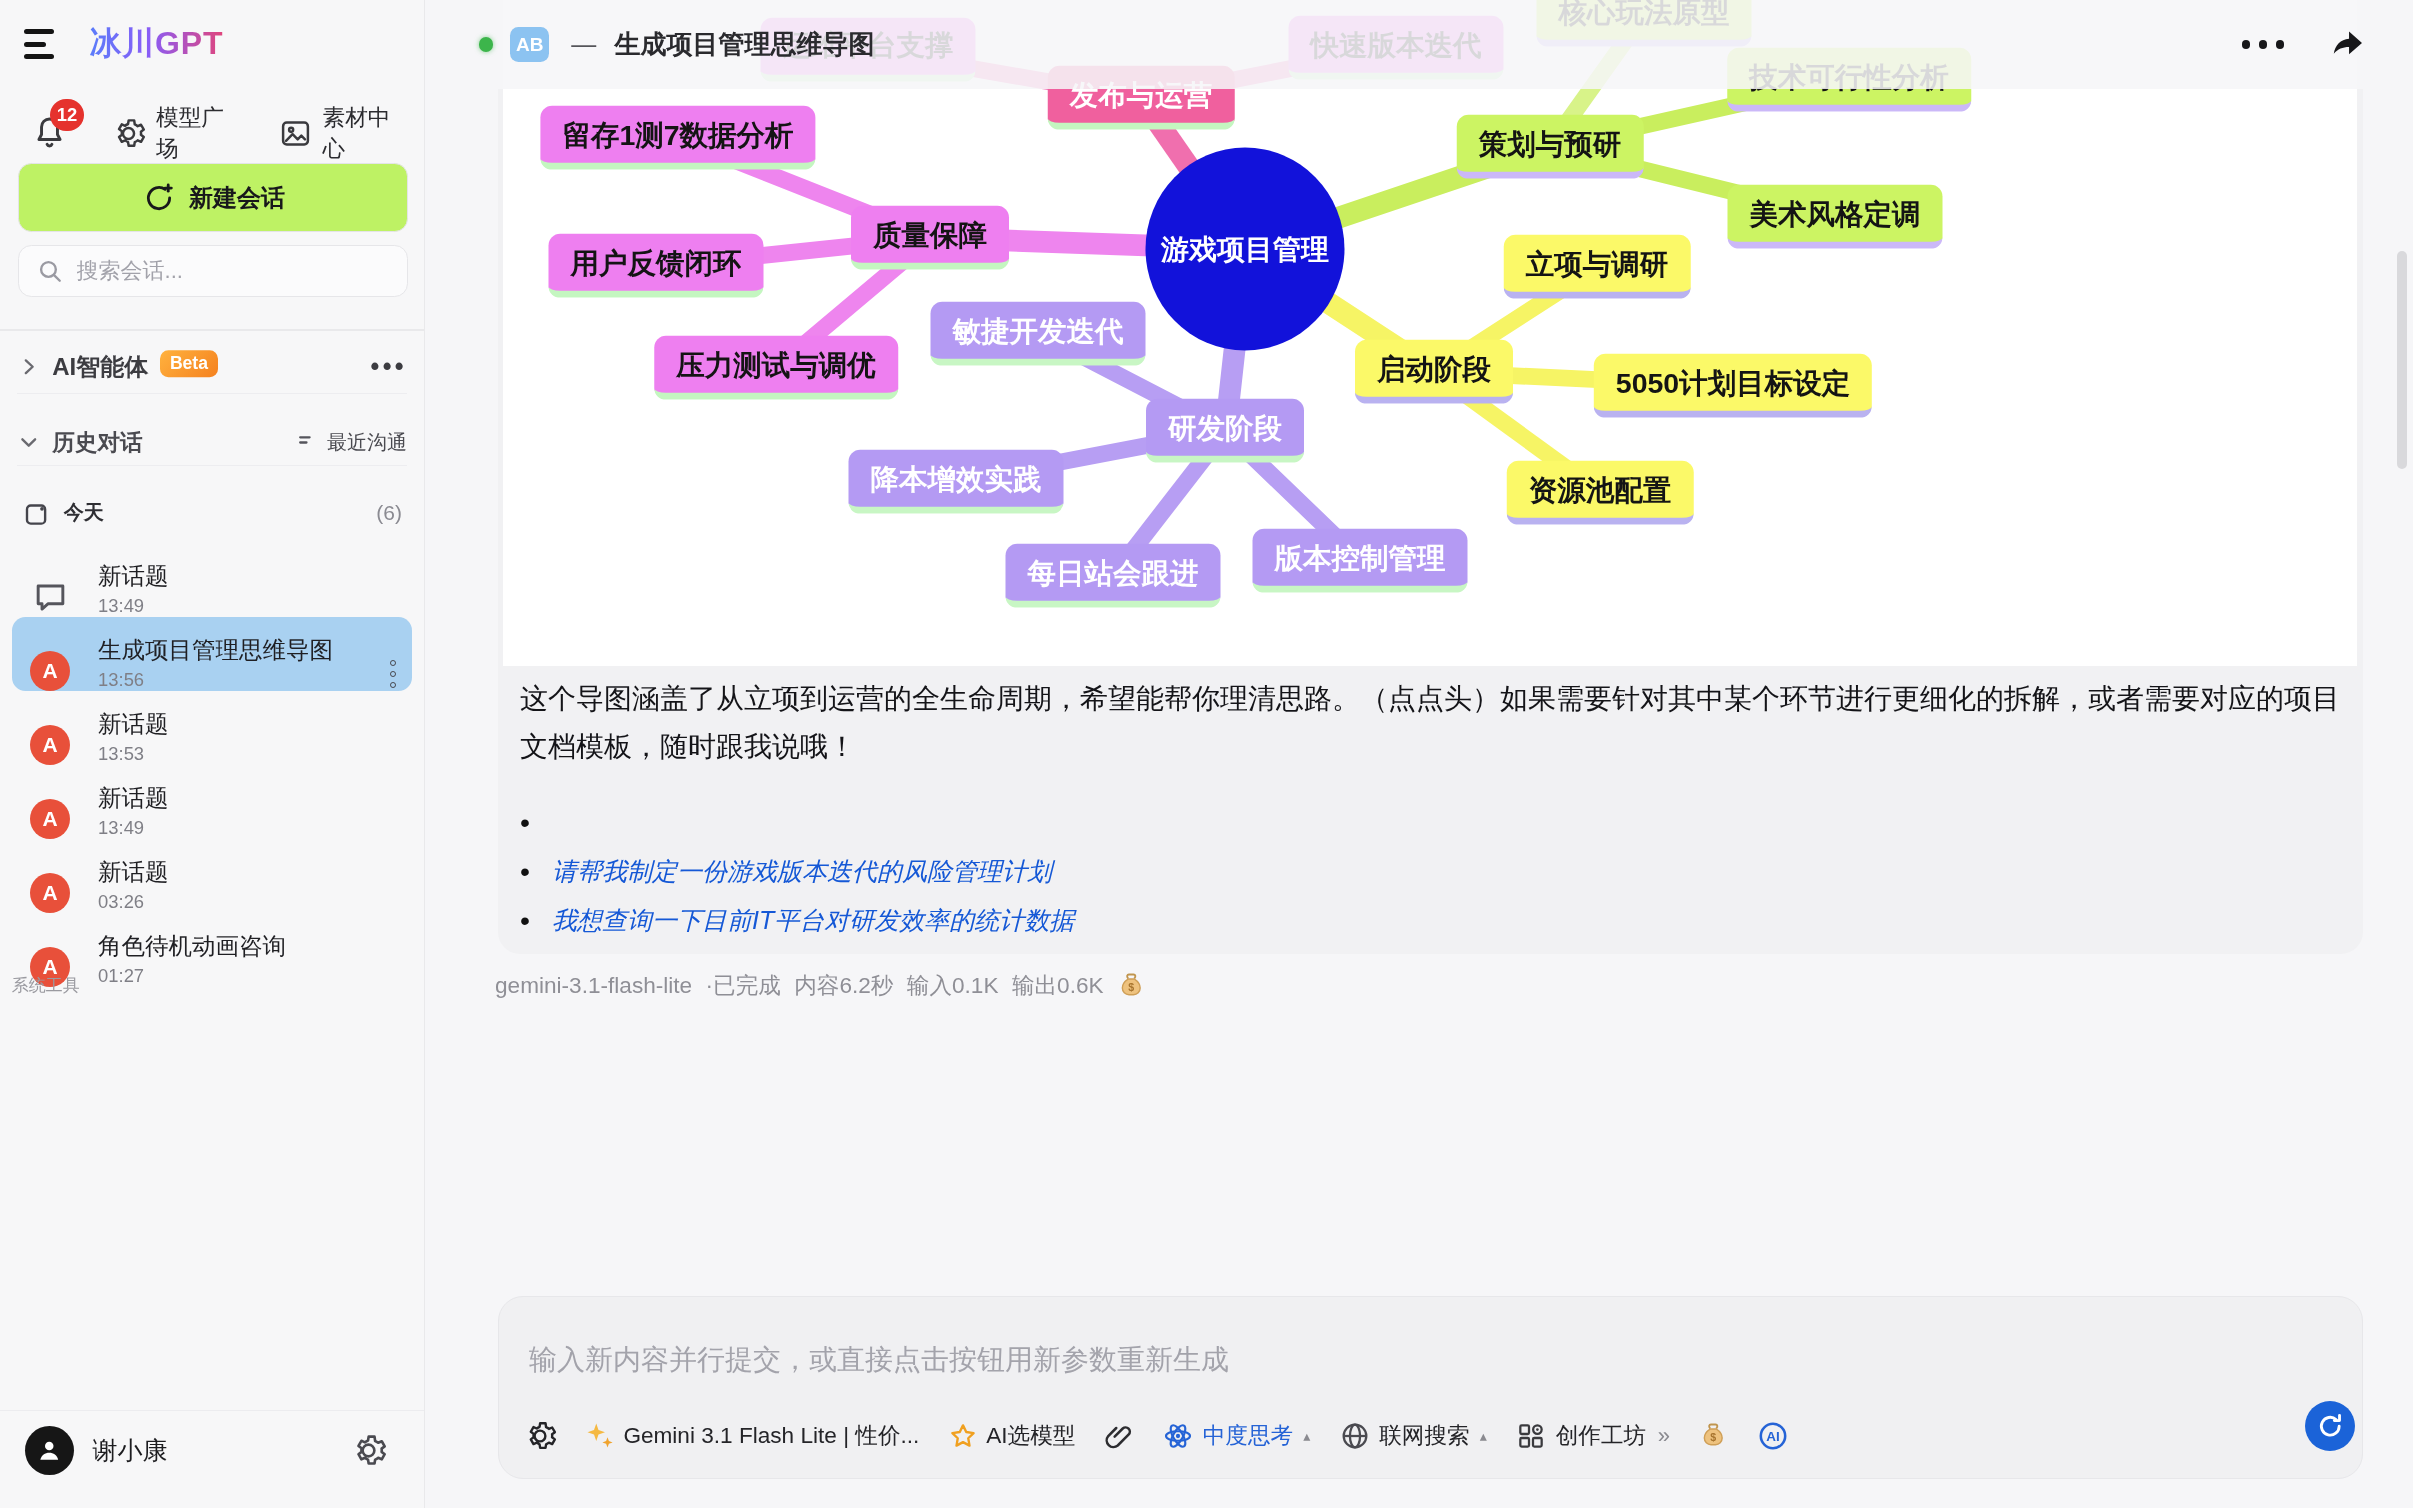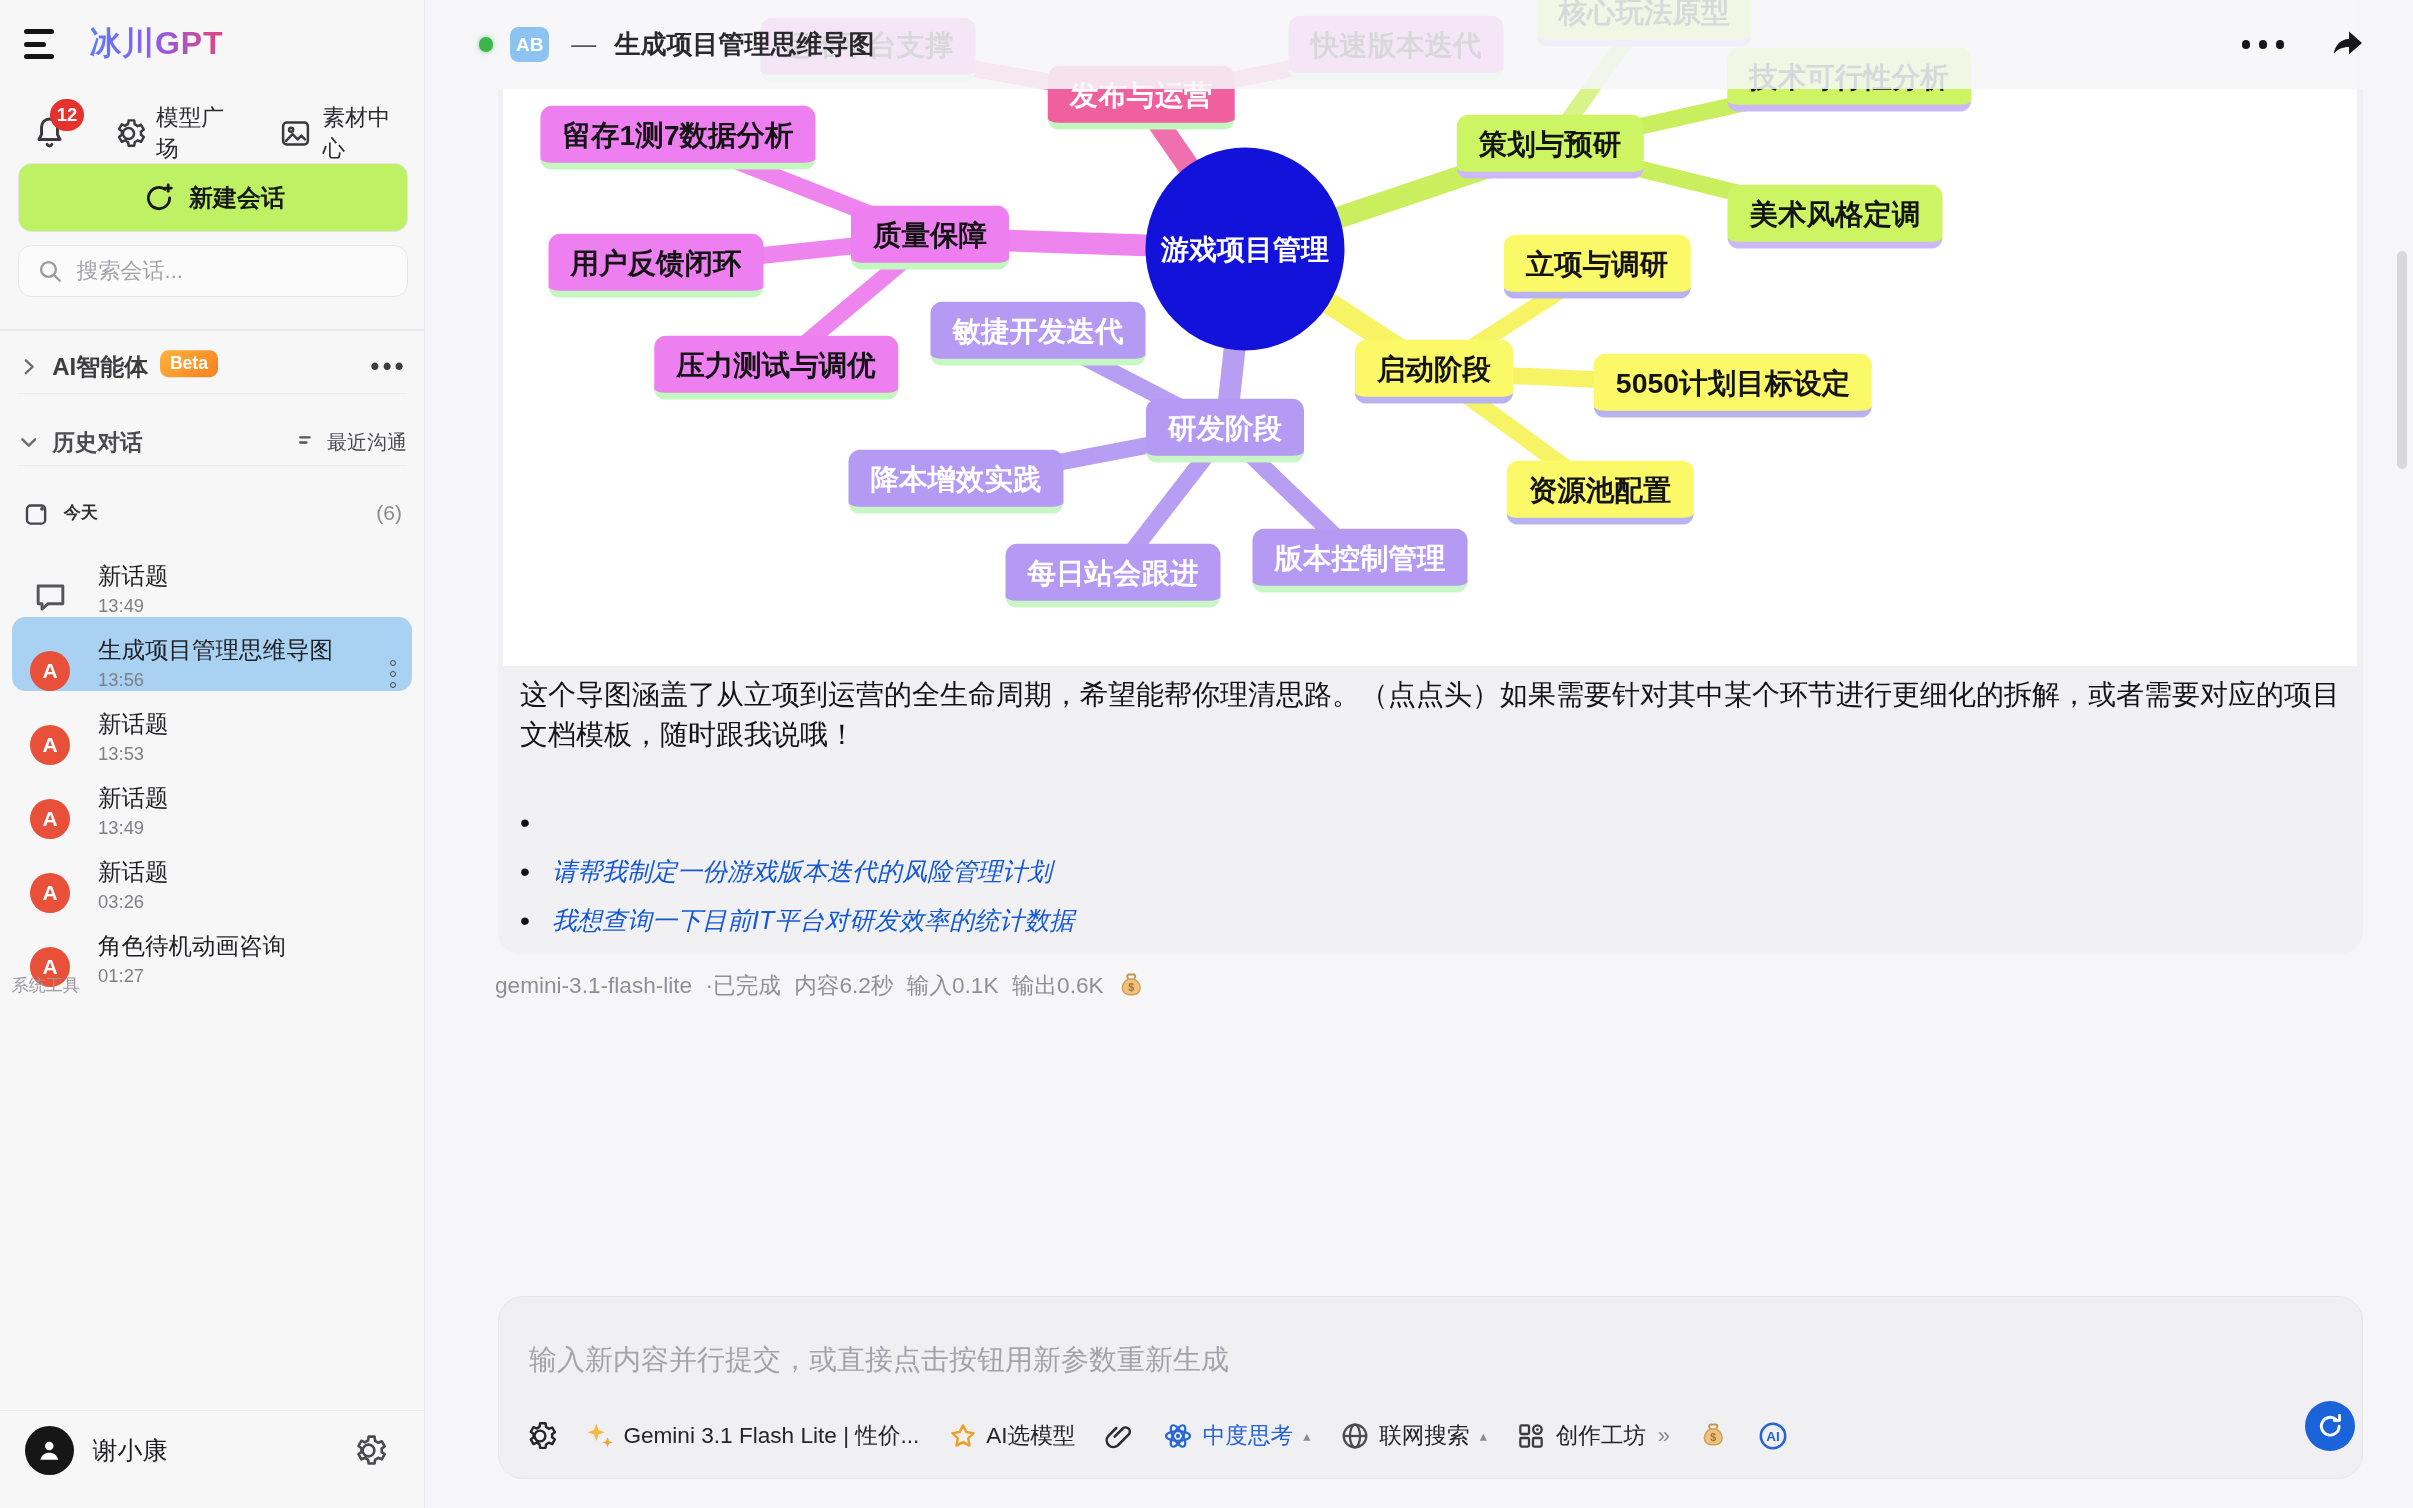--- a/index.html
+++ b/index.html
@@ -29,21 +29,21 @@
   .searchbox input::placeholder { color:#a2a2aa; }
   .sb-divider { position:absolute; top:329px; left:0; width:100%; height:1.7px; background:#e9e9eb; }
   .row-agents { position:absolute; top:345px; left:17px; right:17px; height:49px; display:flex; align-items:center; gap:11.7px; cursor:pointer; border-bottom:1.7px solid #ededf0; padding-bottom:5px; }
   .row-agents .lbl { font-size:24px; font-weight:700; color:#3c3c41; }
   .beta-badge { background:linear-gradient(135deg,#ffb23e,#f5811f); color:#fff; font-size:17.6px; font-weight:700; padding:3.4px 10px; border-radius:8.4px; transform:translateY(-6.7px);margin-top:8px; }
   .row-agents .kebab-h { margin-left:auto; color:#3c3c41; letter-spacing:3.4px; font-size:25px; font-weight:700; }
   .row-history { position:absolute; top:419px; left:17px; right:17px; height:47px; display:flex; align-items:center; gap:11.7px; color:#55555c; cursor:pointer; border-bottom:1.7px solid #ededf0; }
   .row-history .lbl { font-size:22.6px; font-weight:600; color:#4a4a50; }
   .row-history .sortwrap { margin-left:auto; display:flex; align-items:center; gap:6.7px; font-size:20px; color:#4a4a50; }
   .row-today { position:absolute; top:494px; left:22px; right:22px; height:37px; display:flex; align-items:center; gap:11.7px; color:#2e2e33; }
-  .row-today .lbl { font-size:17px; font-weight:600; }
+  .row-today .lbl { font-size:20px; font-weight:600; }
   .row-today .count { margin-left:auto; font-size:21px; color:#8b8b92; }
   .chat-list { position:absolute; top:543px; left:11.7px; right:11.7px; }
   .chat-item { position:relative; display:flex; align-items:flex-end; gap:28px; height:74px; padding:0 13.4px 0 18.4px; border-radius:13.4px; cursor:pointer; }
   .chat-item.selected { background:#a9d1f1; }
   .chat-ico { width:40px; height:40px; flex:0 0 auto; display:flex; align-items:center; justify-content:center; color:#55555c; }
   .avatar-a { width:40px; height:40px; border-radius:50%; background:#e8503a; color:#fff; font-size:21px; font-weight:700; display:flex; align-items:center; justify-content:center; }
   .chat-texts { min-width:0; }
   .chat-title { font-size:23.5px; color:#1f1f23; white-space:nowrap; overflow:hidden; text-overflow:ellipsis; max-width:277px; }
   .chat-time { font-size:18.4px; color:#7f7f86; margin-top:3.4px; }
   .chat-kebab { margin-left:auto; color:#45454c; display:none; flex-direction:column; gap:5px; padding:3.4px; }
@@ -70,21 +70,21 @@
   .message-card { position:absolute; left:73px; top:0; width:1865px; height:954px; background:#f1f1f3; border-radius:22px; z-index:1; }
   .mindmap { position:absolute; top:0; left:5px; width:1854px; height:666px; background:#ffffff; overflow:hidden; }
   .mindmap svg.edges { position:absolute; inset:0; }
   .mm-node { position:absolute; transform:translate(-50%,-50%); padding:11.7px 22px 10px; border-radius:11.7px; font-size:28.5px; font-weight:700; white-space:nowrap; border-bottom:7.5px solid transparent; line-height:1.25; }
   .mm-pink    { background:#ee7ff0; color:#141414; border-bottom-color:#c4f6c0; }
   .mm-hotpink { background:#f0609e; color:#ffffff; border-bottom-color:#c4f6c0; }
   .mm-purple  { background:#b49af3; color:#ffffff; border-bottom-color:#c8f6c4; }
   .mm-green   { background:#ccf463; color:#141414; border-bottom-color:#cbb8f8; }
   .mm-yellow  { background:#fbf968; color:#141414; border-bottom-color:#b9b2f0; }
   .mm-center  { width:199px; height:203px; border-radius:50%; background:#1212da; color:#fff; display:flex; align-items:center; justify-content:center; font-size:28px; font-weight:700; padding:0; border-bottom:none; }
-  .answer-text { position:absolute; top:675px; left:22px; right:22px; font-size:28px; line-height:40px; color:#141418; }
+  .answer-text { position:absolute; top:675px; left:22px; right:22px; font-size:28px; line-height:48px; color:#141418; }
   .suggestions { position:absolute; top:798px; left:22px; right:22px; list-style:none; }
   .suggestions li { display:flex; align-items:center; gap:22px; height:49px; }
   .suggestions .blt { color:#111; font-size:28.5px; line-height:1; }
   .suggestions a { font-size:25px; font-style:italic; color:#1558d6; text-decoration:none; cursor:pointer; }
   .meta-line { position:absolute; left:70px; top:970px; display:flex; align-items:center; gap:13.4px; font-size:22.6px; color:#8f8f96; z-index:2; }
   .meta-line .m-model { color:#8f8f96; }
   .scroll-thumb { position:absolute; right:5.9px; top:251px; width:10px; height:218px; border-radius:5px; background:#d9d9dc; z-index:6; }
 
   
   .composer { position:absolute; left:73px; top:1296px; width:1865px; height:183px; background:#f0f0f2; border:1.7px solid #e7e7ea; border-radius:25px; z-index:4; }

